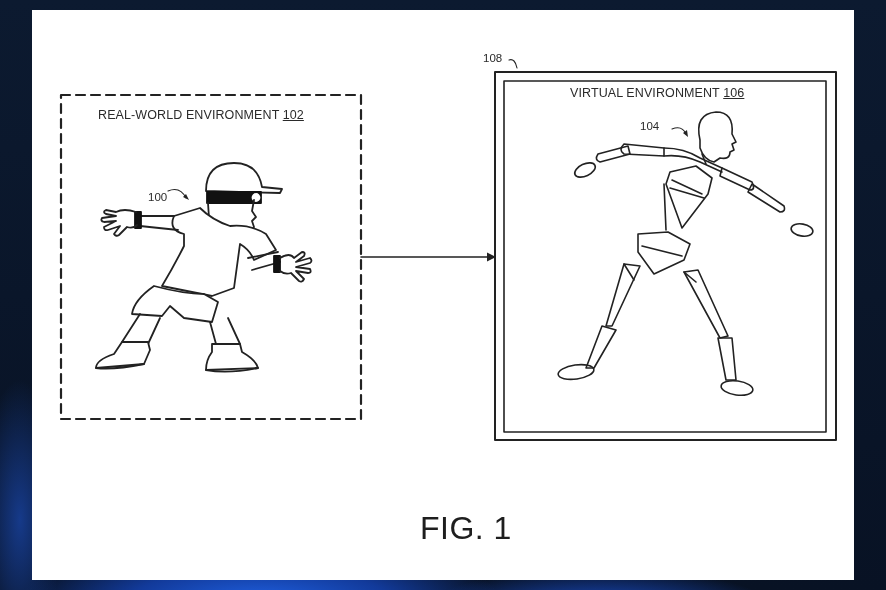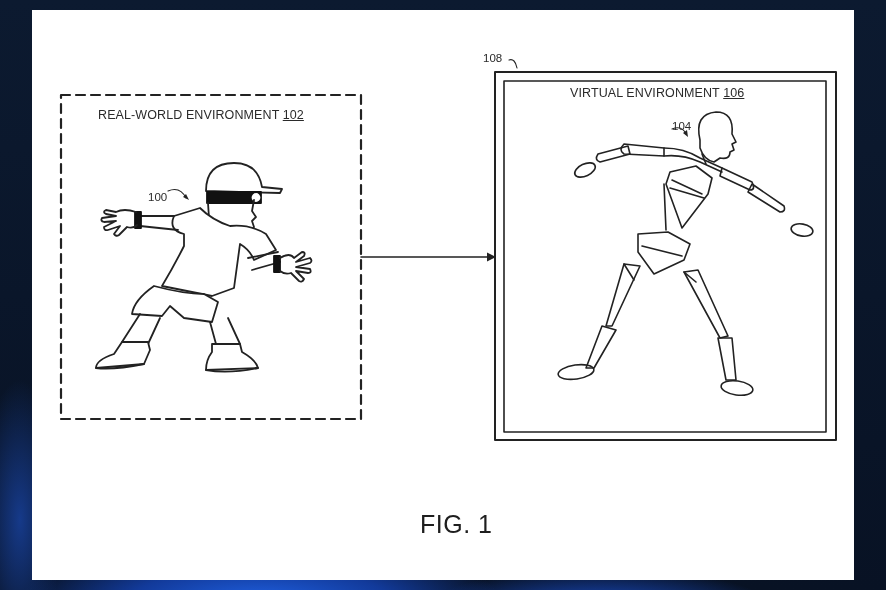--- a/index.html
+++ b/index.html
@@ -21,21 +21,21 @@
     background: #ffffff;
   }
   .svg-layer { position: absolute; left: 0; top: 0; }
   .label {
     position: absolute; font-size: 12.5px; color: #2b2b2b; letter-spacing: 0.1px;
     white-space: nowrap;
   }
   .label u { text-decoration: underline; }
   .ref { position: absolute; font-size: 11.5px; color: #2b2b2b; }
   .fig {
-    position: absolute; left: 420px; top: 510px; font-size: 25px; color: #1e1e1e;
+    position: absolute; left: 420px; top: 510px; font-size: 32px; color: #1e1e1e;
     letter-spacing: 0.5px;
   }
 </style>
 </head>
 <body>
 
 <div class="bg-glow"></div>
 
 <div class="sheet"></div>
 
@@ -139,15 +139,15 @@
   <u>102</u>
 </div>
 
 <div class="label" style="left:570px; top:86px;">
   <span>VIRTUAL ENVIRONMENT</span>
   <u>106</u>
 </div>
 
 <div class="ref" style="left:483px; top:52px;text-align:right;">108</div>
 <div class="ref" style="left:148px; top:191px;">100</div>
-<div class="ref" style="left:672px; top:120px;">104</div>
+<div class="ref" style="left:640px; top:120px;">104</div>
 
 <div class="fig">FIG. 1</div>
 
 </body></html>

